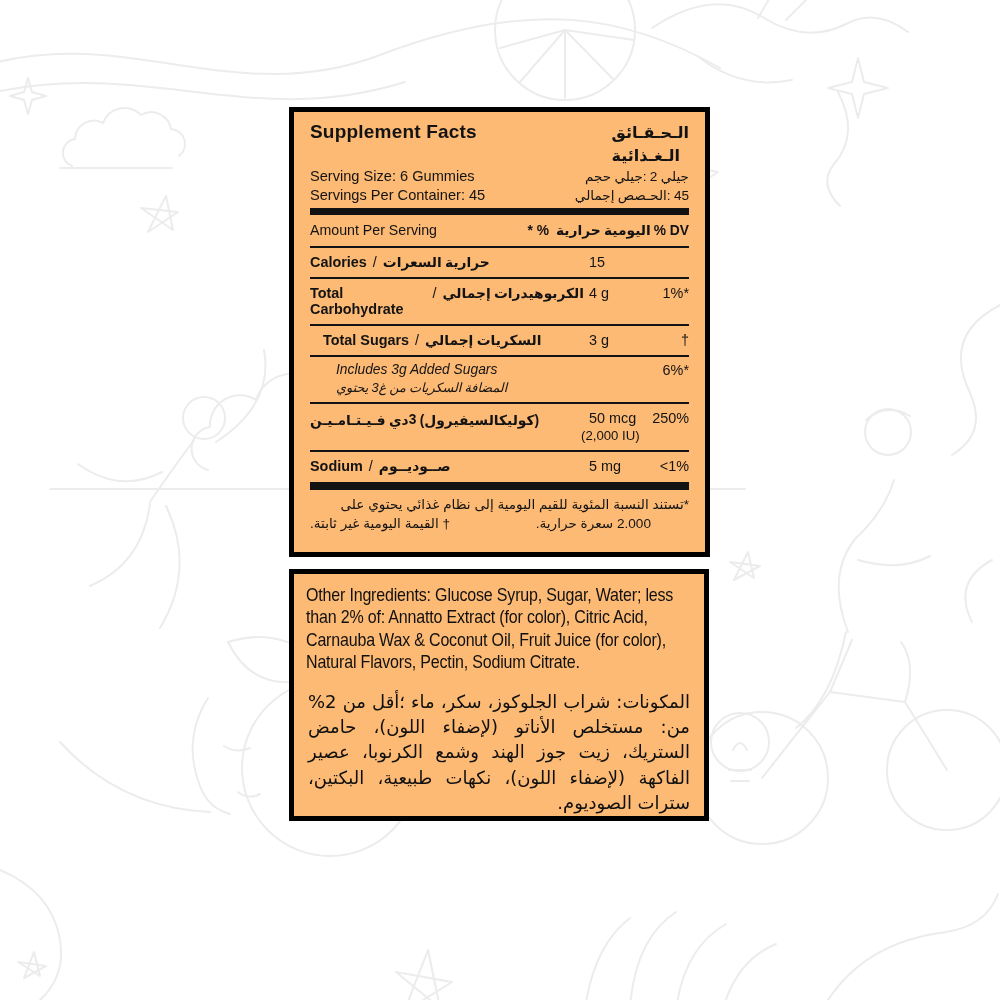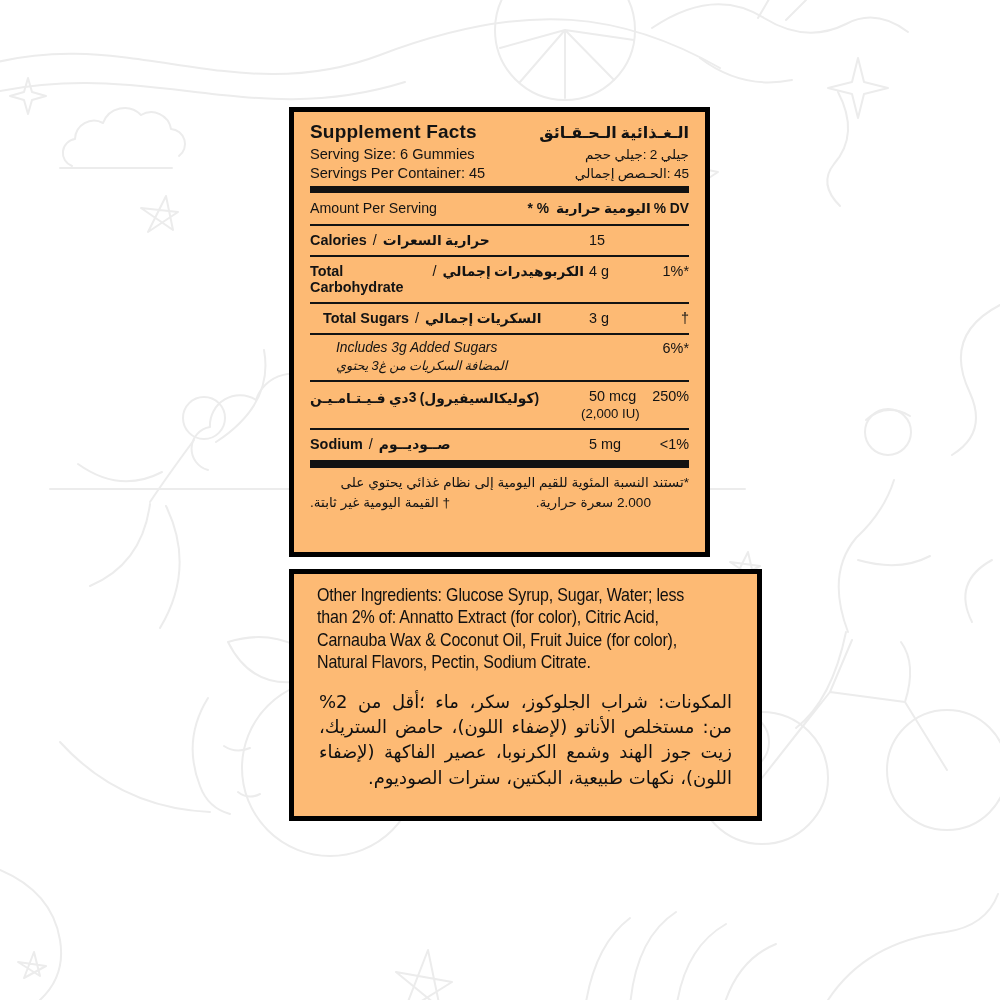--- a/index.html
+++ b/index.html
@@ -1,25 +1,25 @@
 <!DOCTYPE html>
 <html><head>
 <meta charset="utf-8">
 <style>
   html,body{margin:0;padding:0;background:#ffffff;}
   body{width:1000px;height:1000px;position:relative;overflow:hidden;
        font-family:"Liberation Sans","DejaVu Sans",sans-serif;color:#131313;}
   .doodles{position:absolute;left:0;top:0;z-index:0;}
   .panel{position:absolute;background:#fdba74;border:5px solid #000000;box-sizing:border-box;z-index:1;}
   .facts-box{left:289px;top:107px;width:421px;height:450px;padding:7px 16px 8px;overflow:hidden;}
-  .ing-box{left:289px;top:569px;width:473px;height:252px;padding:9px 23px;overflow:hidden;}
+  .ing-box{left:289px;top:569px;width:420px;height:252px;padding:9px 12px;overflow:hidden;}
 
   .t-row{display:flex;justify-content:space-between;align-items:baseline;margin-top:2px;}
   .t-en{font-size:19px;font-weight:700;letter-spacing:.2px;}
-  .t-ar{font-size:16px;font-weight:700;}
+  .t-ar{font-size:16px;font-weight:700;flex-direction:column;}
   .s-row{display:flex;justify-content:space-between;align-items:baseline;margin-top:3px;}
   .s-en{font-size:14.6px;}
   .s-ar{font-size:13.6px;}
 
   .bar{height:7px;background:#121212;margin-top:5px;}
   .bar2{height:8px;background:#121212;margin-top:1px;}
   .hl{border-top:2.2px solid #131313;}
   .hl2{border-top:2.5px solid #131313;}
 
   .hdr{display:flex;justify-content:space-between;align-items:baseline;padding:7px 0 8px;}

